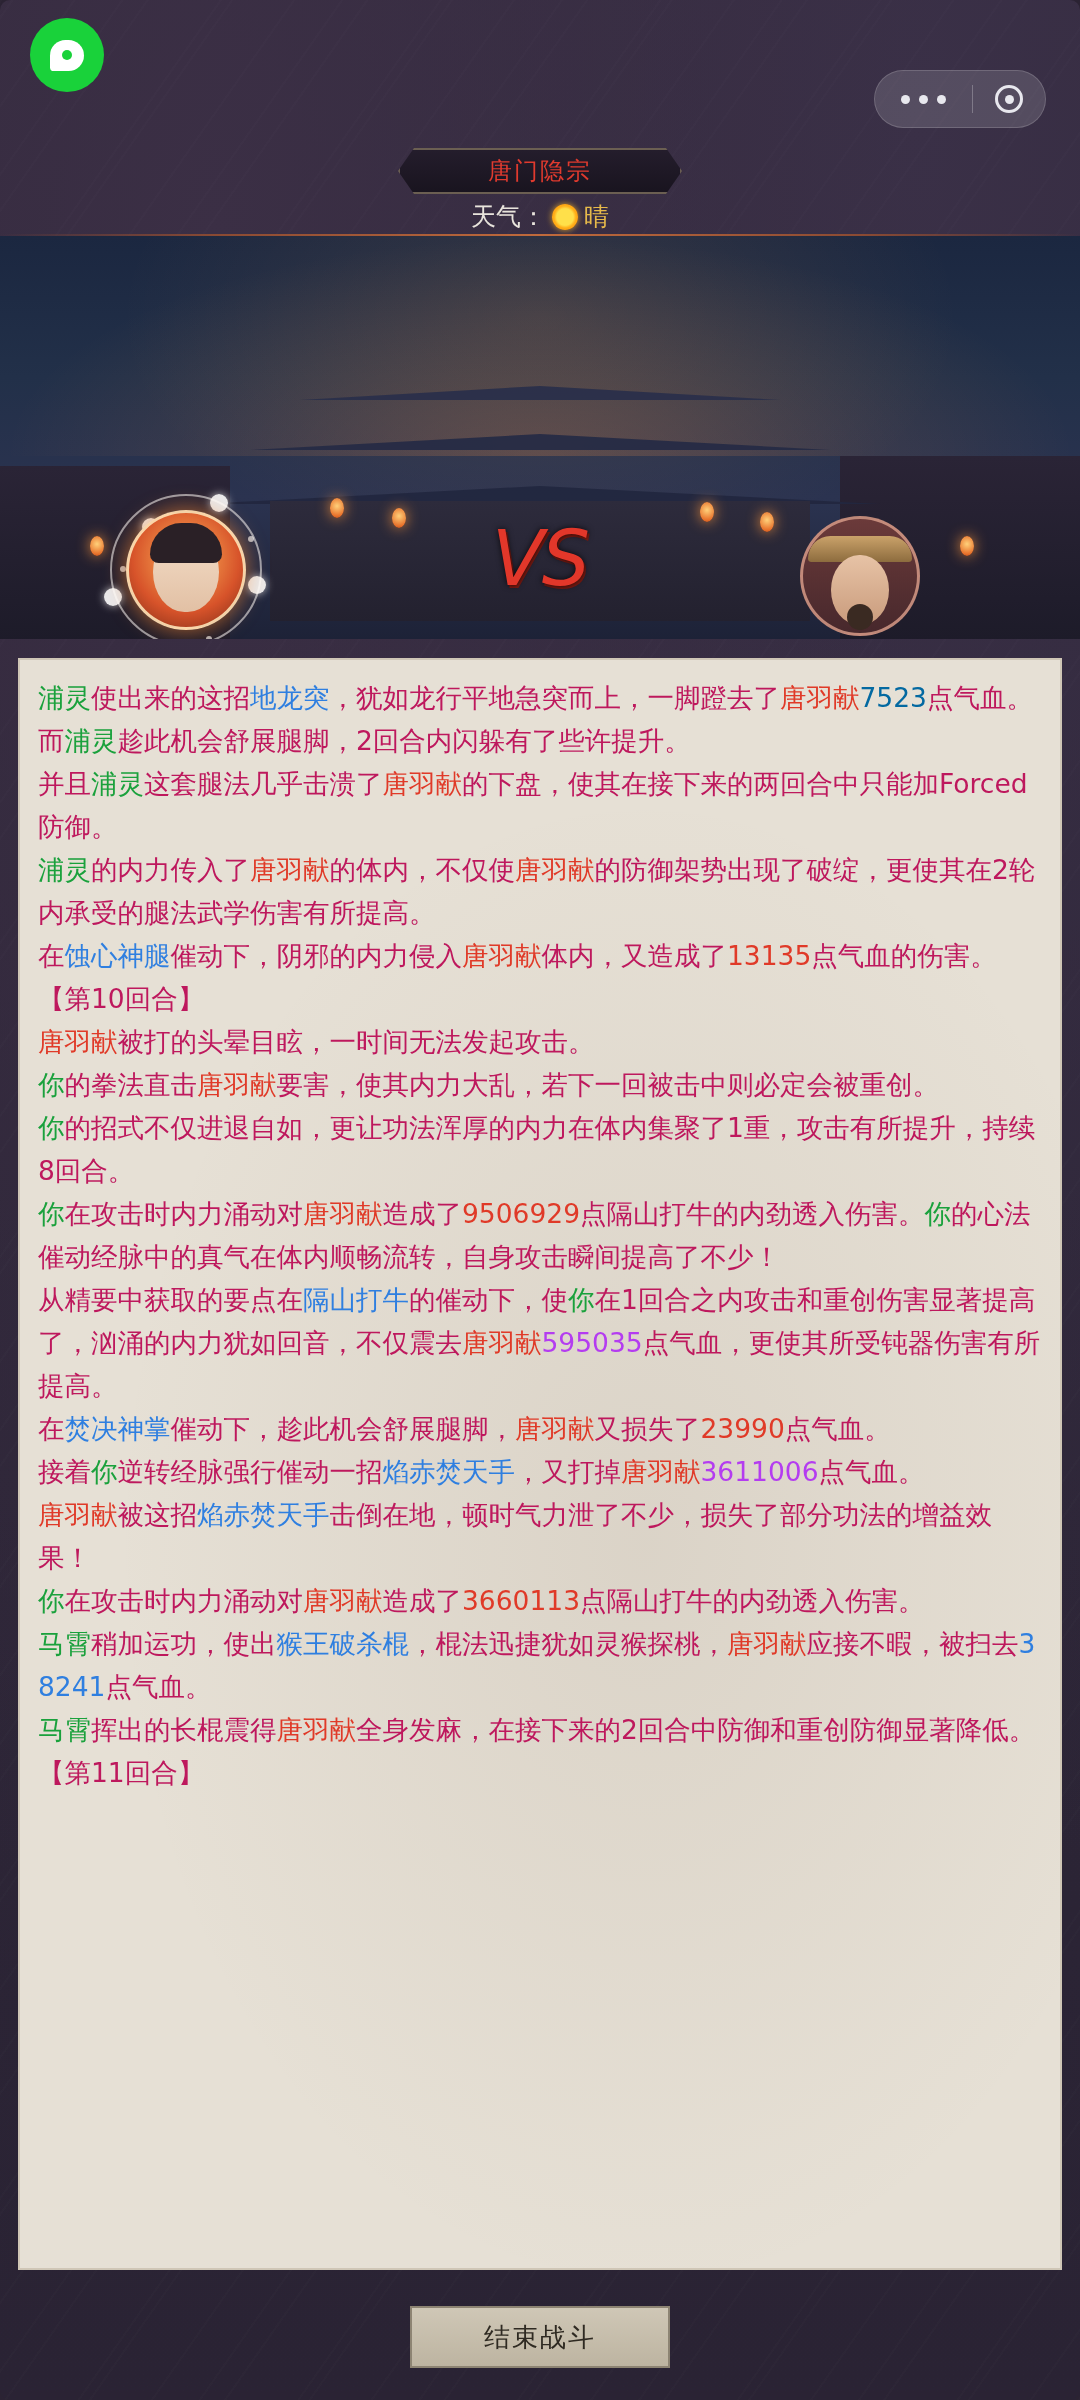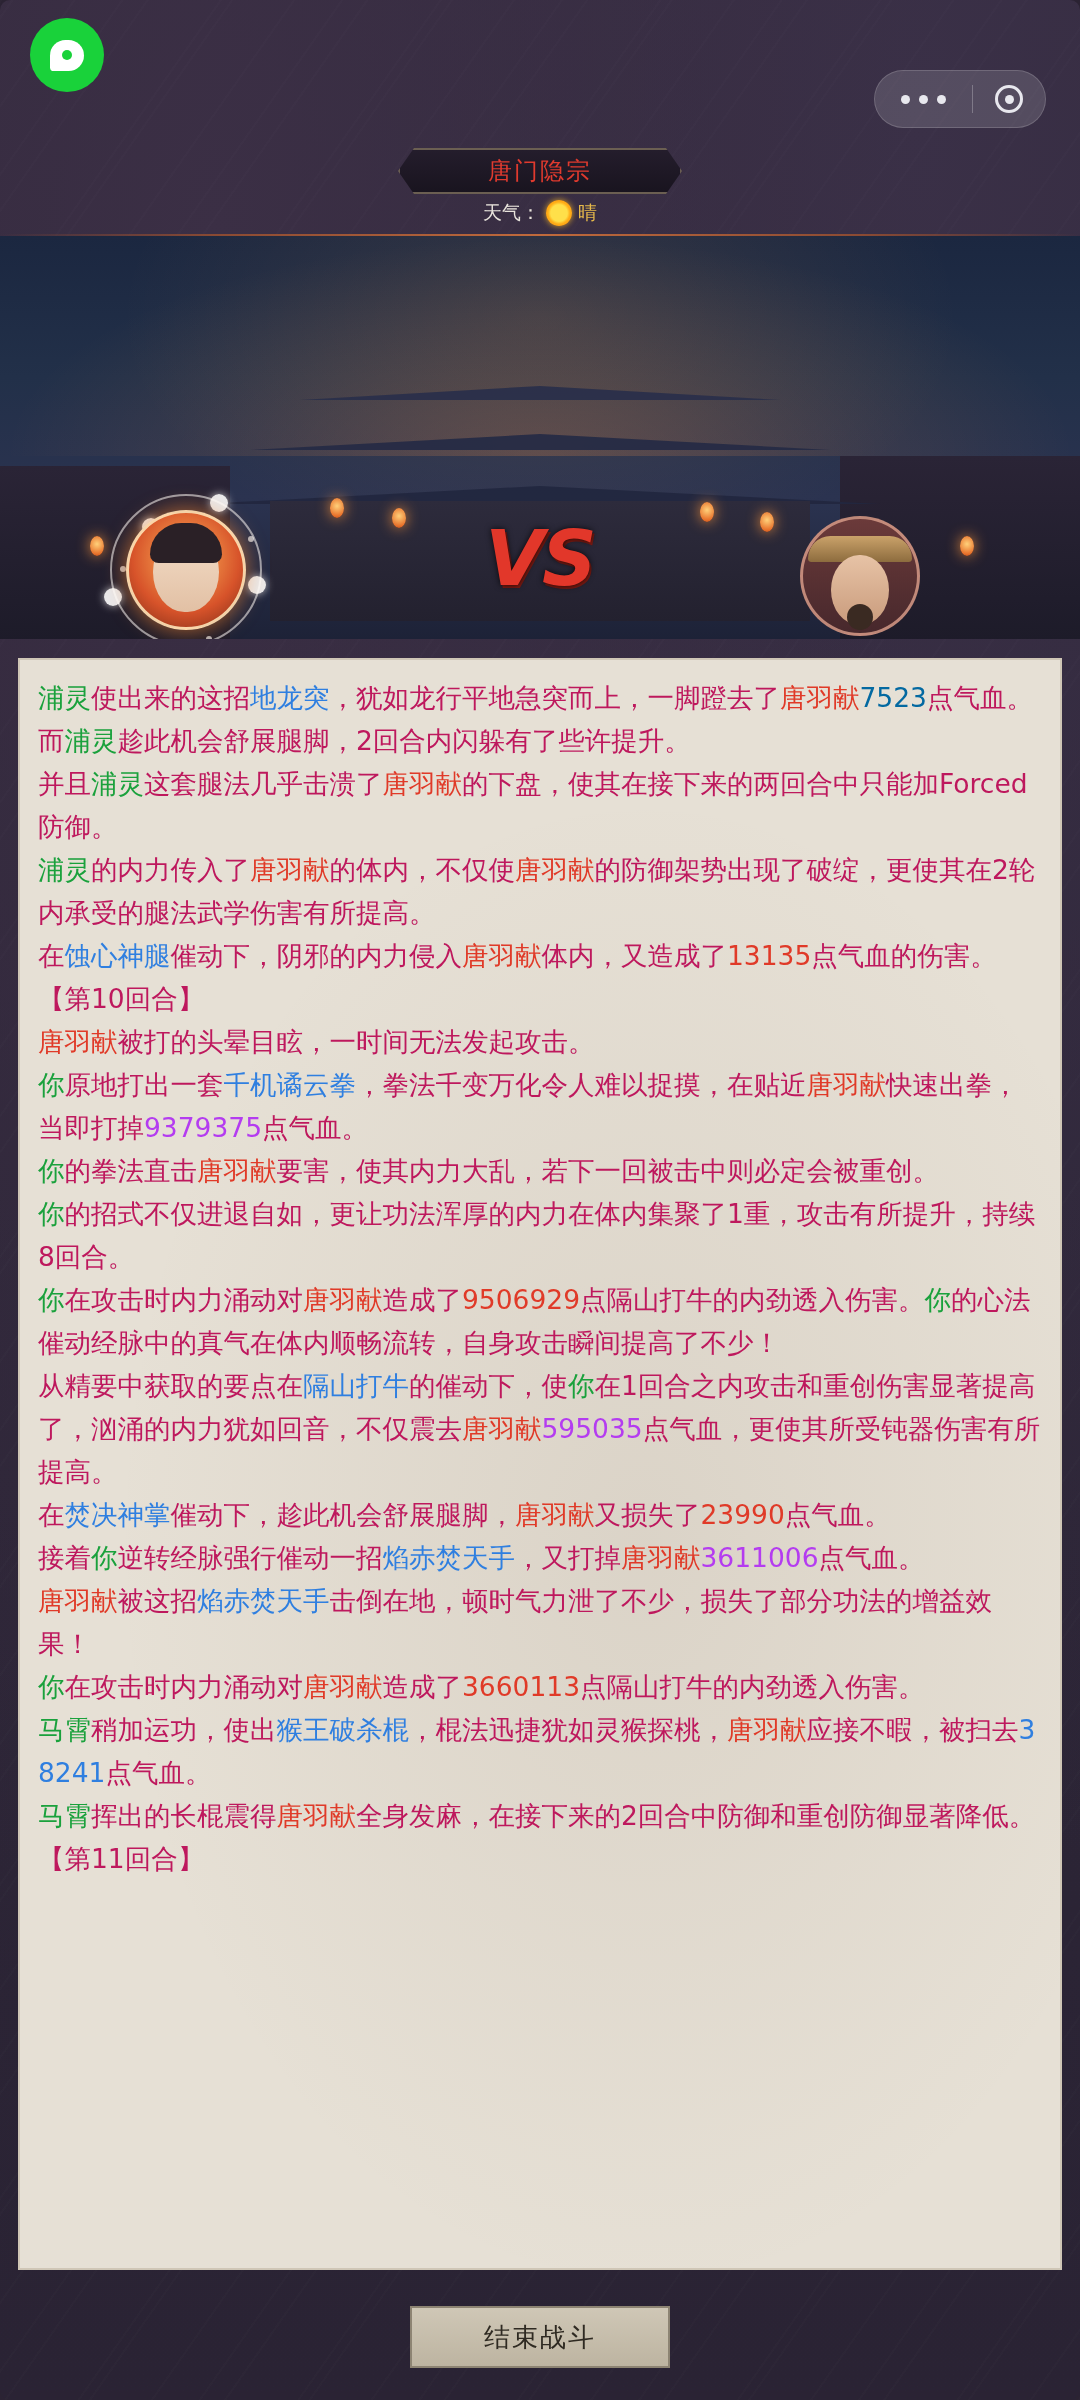--- a/index.html
+++ b/index.html
@@ -82,21 +82,21 @@
     border: 2px solid #6b5f52;
     clip-path: polygon(16px 0, calc(100% - 16px) 0, 100% 50%, calc(100% - 16px) 100%, 16px 100%, 0 50%);
     display: flex; align-items: center; justify-content: center;
   }
   .title-plate span {
     color: #e03a2e; font-size: 24px; letter-spacing: 2px;
   }
   .weather {
     position: absolute; left: 50%; transform: translateX(-50%); top: 200px;
     display: flex; align-items: center; gap: 6px;
-    color: #e8e4dc; font-size: 19px;
+    color: #e8e4dc; font-size: 25px;
   }
   .weather .sun {
     width: 26px; height: 26px; border-radius: 50%;
     background: radial-gradient(circle at 50% 50%, #ffe04a 0 45%, #ffae18 60%, #ff8c08 100%);
     box-shadow: 0 0 6px rgba(255,190,40,0.8);
     display: inline-block;
   }
   .weather .w-val { color: #e6b94a; }
   .topbar-rule {
     position: absolute; left: 0; top: 234px; width: 1080px; height: 2px;
@@ -190,21 +190,21 @@
     position: absolute; left: 50%; top: 62%; transform: translate(-50%,-50%);
     width: 58px; height: 70px; border-radius: 29px/36px;
     background: linear-gradient(180deg, #e7c3a6 0%, #c99b7c 100%);
   }
   .fighter-right .beard {
     position: absolute; left: 50%; top: 86%; transform: translate(-50%,-50%);
     width: 26px; height: 26px; border-radius: 13px; background: #3a2a22;
   }
   .vs {
     position: absolute; left: 50%; transform: translateX(-50%); top: 278px;
-    font-size: 76px; font-weight: bold; font-style: italic;
+    font-size: 76px; font-weight: normal; font-style: italic;
     color: #e2372a;
     text-shadow: 0 0 6px rgba(0,0,0,0.8), 2px 3px 0 #7c1a12;
     letter-spacing: -2px;
   }
 
   
   .log-panel {
     position: absolute; left: 18px; top: 658px;
     width: 1044px; height: 1612px;
     background: #e6e0d5;
@@ -323,21 +323,20 @@
   </div>
 
   <div class="log-panel" id="log-panel">
       <div class="log-line"><span class="c-green">浦灵</span><span class="c-dark">使出来的这招</span><span class="c-blue">地龙突</span><span class="c-dark">，犹如龙行平地急突而上，一脚蹬去了</span><span class="c-red">唐羽献</span><span class="c-gold">7523</span><span class="c-dark">点气血。</span></div>
       <div class="log-line"><span class="c-dark">而</span><span class="c-green">浦灵</span><span class="c-dark">趁此机会舒展腿脚，2回合内闪躲有了些许提升。</span></div>
       <div class="log-line"><span class="c-dark">并且</span><span class="c-green">浦灵</span><span class="c-dark">这套腿法几乎击溃了</span><span class="c-red">唐羽献</span><span class="c-dark">的下盘，使其在接下来的两回合中只能加Forced防御。</span></div>
       <div class="log-line"><span class="c-green">浦灵</span><span class="c-dark">的内力传入了</span><span class="c-red">唐羽献</span><span class="c-dark">的体内，不仅使</span><span class="c-red">唐羽献</span><span class="c-dark">的防御架势出现了破绽，更使其在2轮内承受的腿法武学伤害有所提高。</span></div>
       <div class="log-line"><span class="c-dark">在</span><span class="c-blue">蚀心神腿</span><span class="c-dark">催动下，阴邪的内力侵入</span><span class="c-red">唐羽献</span><span class="c-dark">体内，又造成了</span><span class="c-red">13135</span><span class="c-dark">点气血的伤害。</span></div>
       <div class="log-line"><span class="c-dark">【第10回合】</span></div>
       <div class="log-line"><span class="c-red">唐羽献</span><span class="c-dark">被打的头晕目眩，一时间无法发起攻击。</span></div>
-      <div class="log-line"><span class="c-green">你</span><span class="c-dark">原地打出一套</span><span class="c-blue">千机谲云拳</span><span class="c-dark">，拳法千变万化令人难以捉摸，在贴近</span><span class="c-red">唐羽献</span><span class="c-dark">快速出拳，当即打掉</span><span class="c-purple">9379375</span><span class="c-dark">点气血。</span></div>
       <div class="log-line"><span class="c-green">你</span><span class="c-dark">的拳法直击</span><span class="c-red">唐羽献</span><span class="c-dark">要害，使其内力大乱，若下一回被击中则必定会被重创。</span></div>
       <div class="log-line"><span class="c-green">你</span><span class="c-dark">的招式不仅进退自如，更让功法浑厚的内力在体内集聚了1重，攻击有所提升，持续8回合。</span></div>
       <div class="log-line"><span class="c-green">你</span><span class="c-dark">在攻击时内力涌动对</span><span class="c-red">唐羽献</span><span class="c-dark">造成了</span><span class="c-red">9506929</span><span class="c-dark">点隔山打牛的内劲透入伤害。</span><span class="c-green">你</span><span class="c-dark">的心法催动经脉中的真气在体内顺畅流转，自身攻击瞬间提高了不少！</span></div>
       <div class="log-line"><span class="c-dark">从精要中获取的要点在</span><span class="c-blue">隔山打牛</span><span class="c-dark">的催动下，使</span><span class="c-green">你</span><span class="c-dark">在1回合之内攻击和重创伤害显著提高了，汹涌的内力犹如回音，不仅震去</span><span class="c-red">唐羽献</span><span class="c-purple">595035</span><span class="c-dark">点气血，更使其所受钝器伤害有所提高。</span></div>
       <div class="log-line"><span class="c-dark">在</span><span class="c-blue">焚决神掌</span><span class="c-dark">催动下，趁此机会舒展腿脚，</span><span class="c-red">唐羽献</span><span class="c-dark">又损失了</span><span class="c-red">23990</span><span class="c-dark">点气血。</span></div>
       <div class="log-line"><span class="c-dark">接着</span><span class="c-green">你</span><span class="c-dark">逆转经脉强行催动一招</span><span class="c-blue">焰赤焚天手</span><span class="c-dark">，又打掉</span><span class="c-red">唐羽献</span><span class="c-purple">3611006</span><span class="c-dark">点气血。</span></div>
       <div class="log-line"><span class="c-red">唐羽献</span><span class="c-dark">被这招</span><span class="c-blue">焰赤焚天手</span><span class="c-dark">击倒在地，顿时气力泄了不少，损失了部分功法的增益效果！</span></div>
       <div class="log-line"><span class="c-green">你</span><span class="c-dark">在攻击时内力涌动对</span><span class="c-red">唐羽献</span><span class="c-dark">造成了</span><span class="c-red">3660113</span><span class="c-dark">点隔山打牛的内劲透入伤害。</span></div>
       <div class="log-line"><span class="c-green">马霄</span><span class="c-dark">稍加运功，使出</span><span class="c-blue">猴王破杀棍</span><span class="c-dark">，棍法迅捷犹如灵猴探桃，</span><span class="c-red">唐羽献</span><span class="c-dark">应接不暇，被扫去</span><span class="c-blue">38241</span><span class="c-dark">点气血。</span></div>
       <div class="log-line"><span class="c-green">马霄</span><span class="c-dark">挥出的长棍震得</span><span class="c-red">唐羽献</span><span class="c-dark">全身发麻，在接下来的2回合中防御和重创防御显著降低。</span></div>

